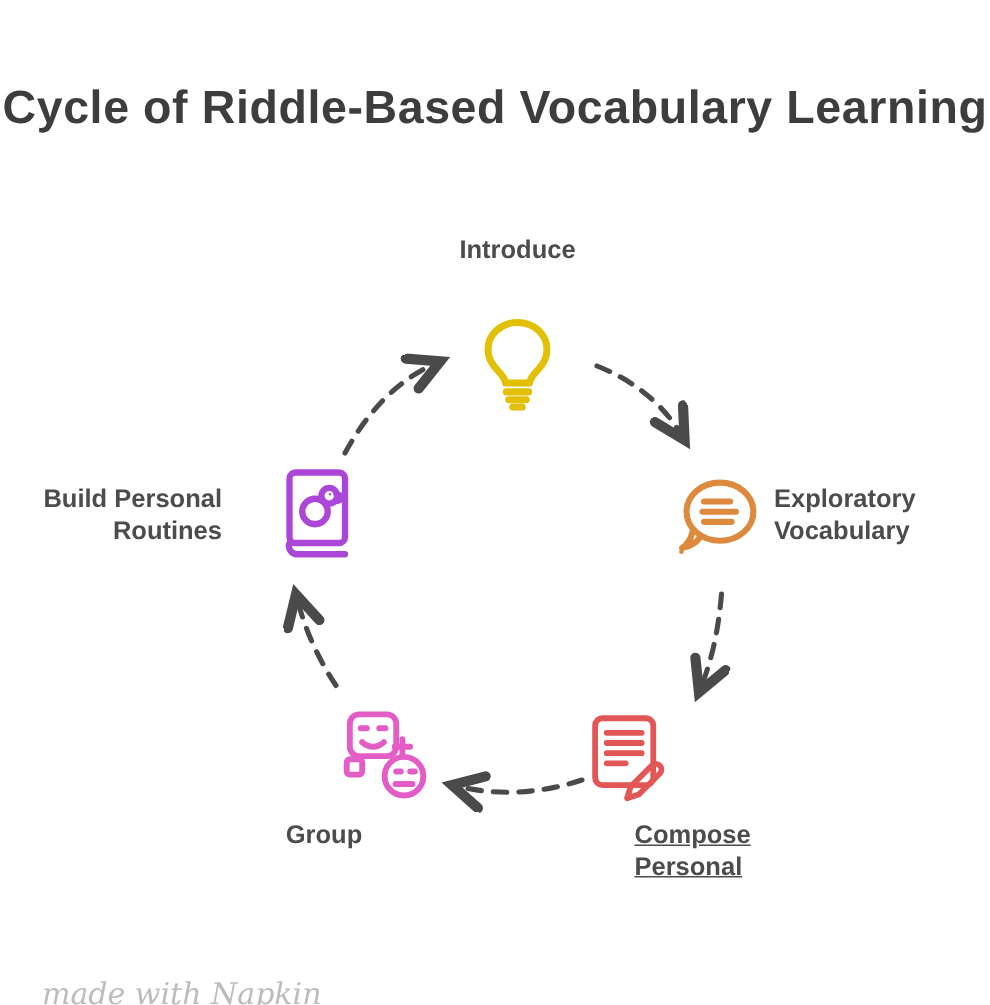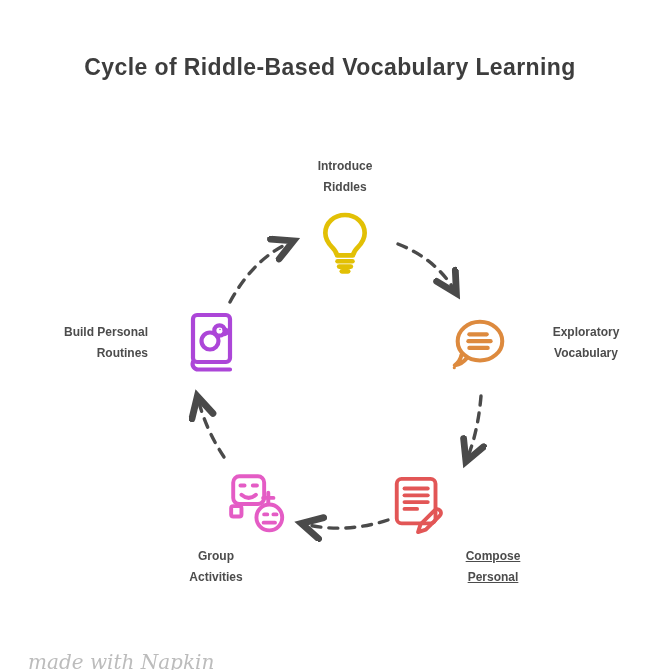--- a/index.html
+++ b/index.html
@@ -2,28 +2,28 @@
 <html><head>
 <meta charset="utf-8">
 <style>
   html,body{margin:0;padding:0;background:#ffffff;}
   .canvas{
     position:relative;width:660px;height:670px;background:#ffffff;
     font-family:"Liberation Sans",sans-serif;overflow:hidden;
   }
   .diagram-title{
     position:absolute;left:0;top:54px;width:660px;text-align:center;
-    font-size:23px;font-weight:bold;color:#3d3d3d;letter-spacing:.4px;
+    font-size:31px;font-weight:bold;color:#3d3d3d;letter-spacing:.4px;
   }
   .node-label{
     position:absolute;color:#4c4c4c;font-weight:bold;
-    font-size:12px;line-height:21px;
+    font-size:17px;line-height:21px;
   }
   .lbl-center{text-align:center;}
-  .lbl-left{text-align:center;}
+  .lbl-left{text-align:left;}
   .lbl-right{text-align:right;}
   .icon{position:absolute;}
   .icon svg{display:block;}
   .arrow-layer{position:absolute;left:0;top:0;width:660px;height:670px;pointer-events:none;}
   .watermark{
     position:absolute;left:28px;top:650px;color:#bcbcbc;
     font-family:"DejaVu Serif",serif;font-style:italic;font-size:20px;
   }
 </style>
 </head>
@@ -43,21 +43,20 @@
       <path d="M230,302 Q254,258 291,242" marker-end="url(#ah)"></path>
       <path d="M398,244 Q436,259 455,291" marker-end="url(#ah)"></path>
       <path d="M481,396 Q478,432 467,459" marker-end="url(#ah)"></path>
       <path d="M388,520 Q345,534 304,524" marker-end="url(#ah)"></path>
       <path d="M224,457 Q206,430 198,399" marker-end="url(#ah)"></path>
     </g>
   </svg>
 
   <div class="node-label lbl-center" style="left:245px;top:156px;width:200px;">
     <div>Introduce</div>
-    <div>Riddles</div>
   </div>
   <div class="icon" style="left:311px;top:206px;">
     <svg width="68" height="68" viewBox="0 0 64 64" fill="none" stroke="#e2c005" stroke-width="4.4" stroke-linecap="round" stroke-linejoin="round">
       <path d="M24.5 46.5 c-0.5-3-2-5-4.5-7.5 C16.5 35.5 13.5 31.5 13.5 25.5 13.5 16 21.5 8.5 32 8.5 c10.5 0 18.5 7.5 18.5 17 0 6-3 10-6.5 13.5 -2.5 2.5-4 4.5-4.5 7.5 z"></path>
       <path d="M25 52 h14"></path>
       <path d="M26.5 57 h11"></path>
       <path d="M29 61.5 h6"></path>
     </svg>
   </div>
 
@@ -98,21 +97,20 @@
       <path d="M15 25 q7 6 14 0"></path>
       <path d="M41 23 v10 M36 28 h10"></path>
       <rect x="5" y="36" width="10" height="10" rx="2"></rect>
       <circle cx="42" cy="47" r="12.5"></circle>
       <path d="M37 44 h3 M46 44 h3"></path>
       <path d="M36.5 52 h11"></path>
     </svg>
   </div>
   <div class="node-label lbl-center" style="left:146px;top:546px;width:140px;">
     <div>Group</div>
-    <div>Activities</div>
   </div>
 
   <div class="icon" style="left:180px;top:310px;">
     <svg width="64" height="66" viewBox="0 0 64 66" fill="none" stroke="#ac46d8" stroke-width="4.2" stroke-linecap="round" stroke-linejoin="round">
       <rect x="13" y="5" width="37" height="47" rx="4"></rect>
       <path d="M13 52 a5.5 5.5 0 0 0 5.5 7.5 H50"></path>
       <circle cx="30" cy="31" r="8.5"></circle>
       <circle cx="39.5" cy="20.5" r="5.2"></circle>
       <path d="M44.5 19.5 l5 2 -4.5 2.5"></path>
       <circle cx="40" cy="19.5" r="0.8" fill="#ac46d8" stroke="none"></circle>

